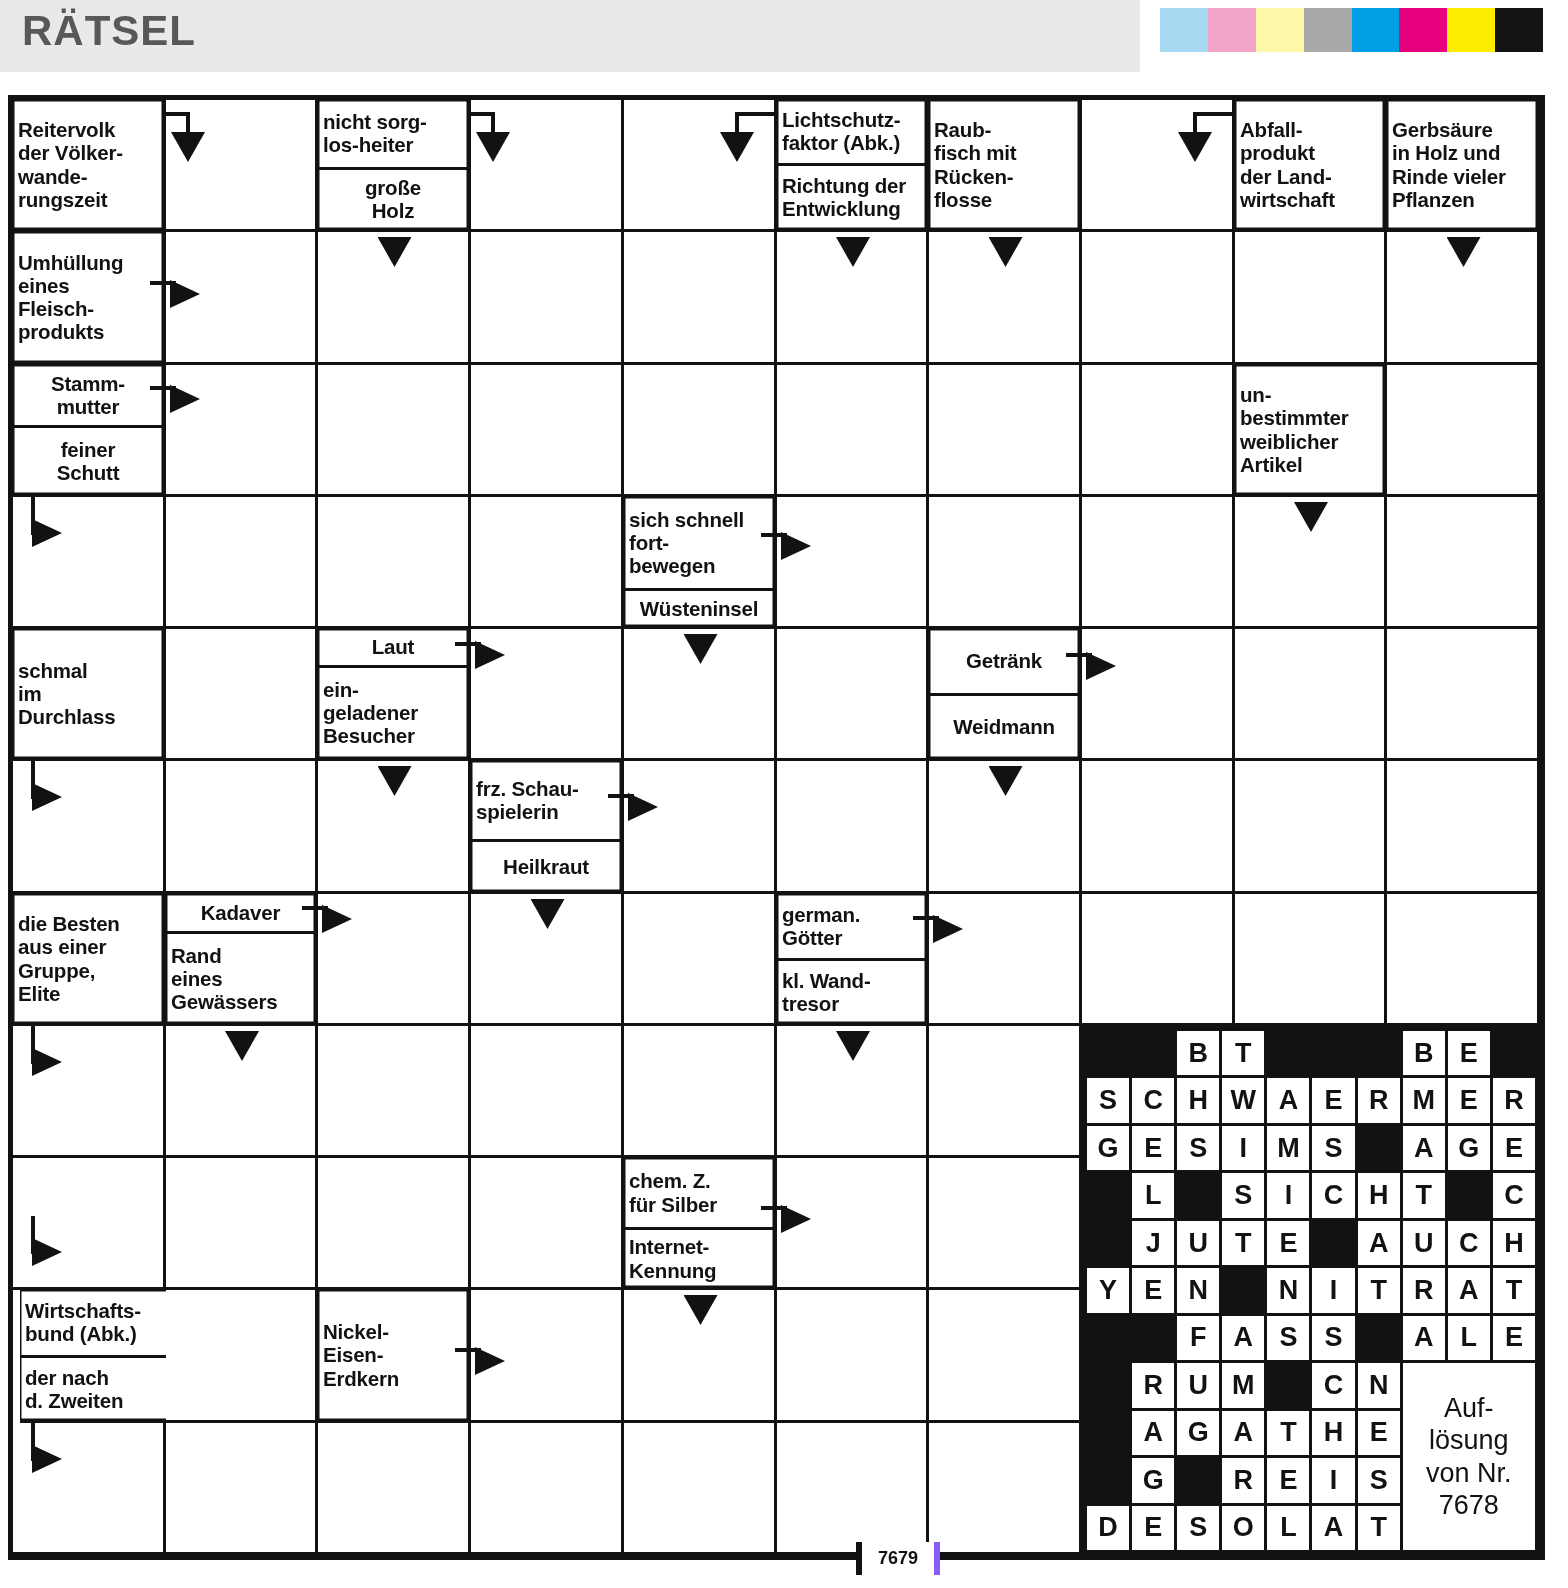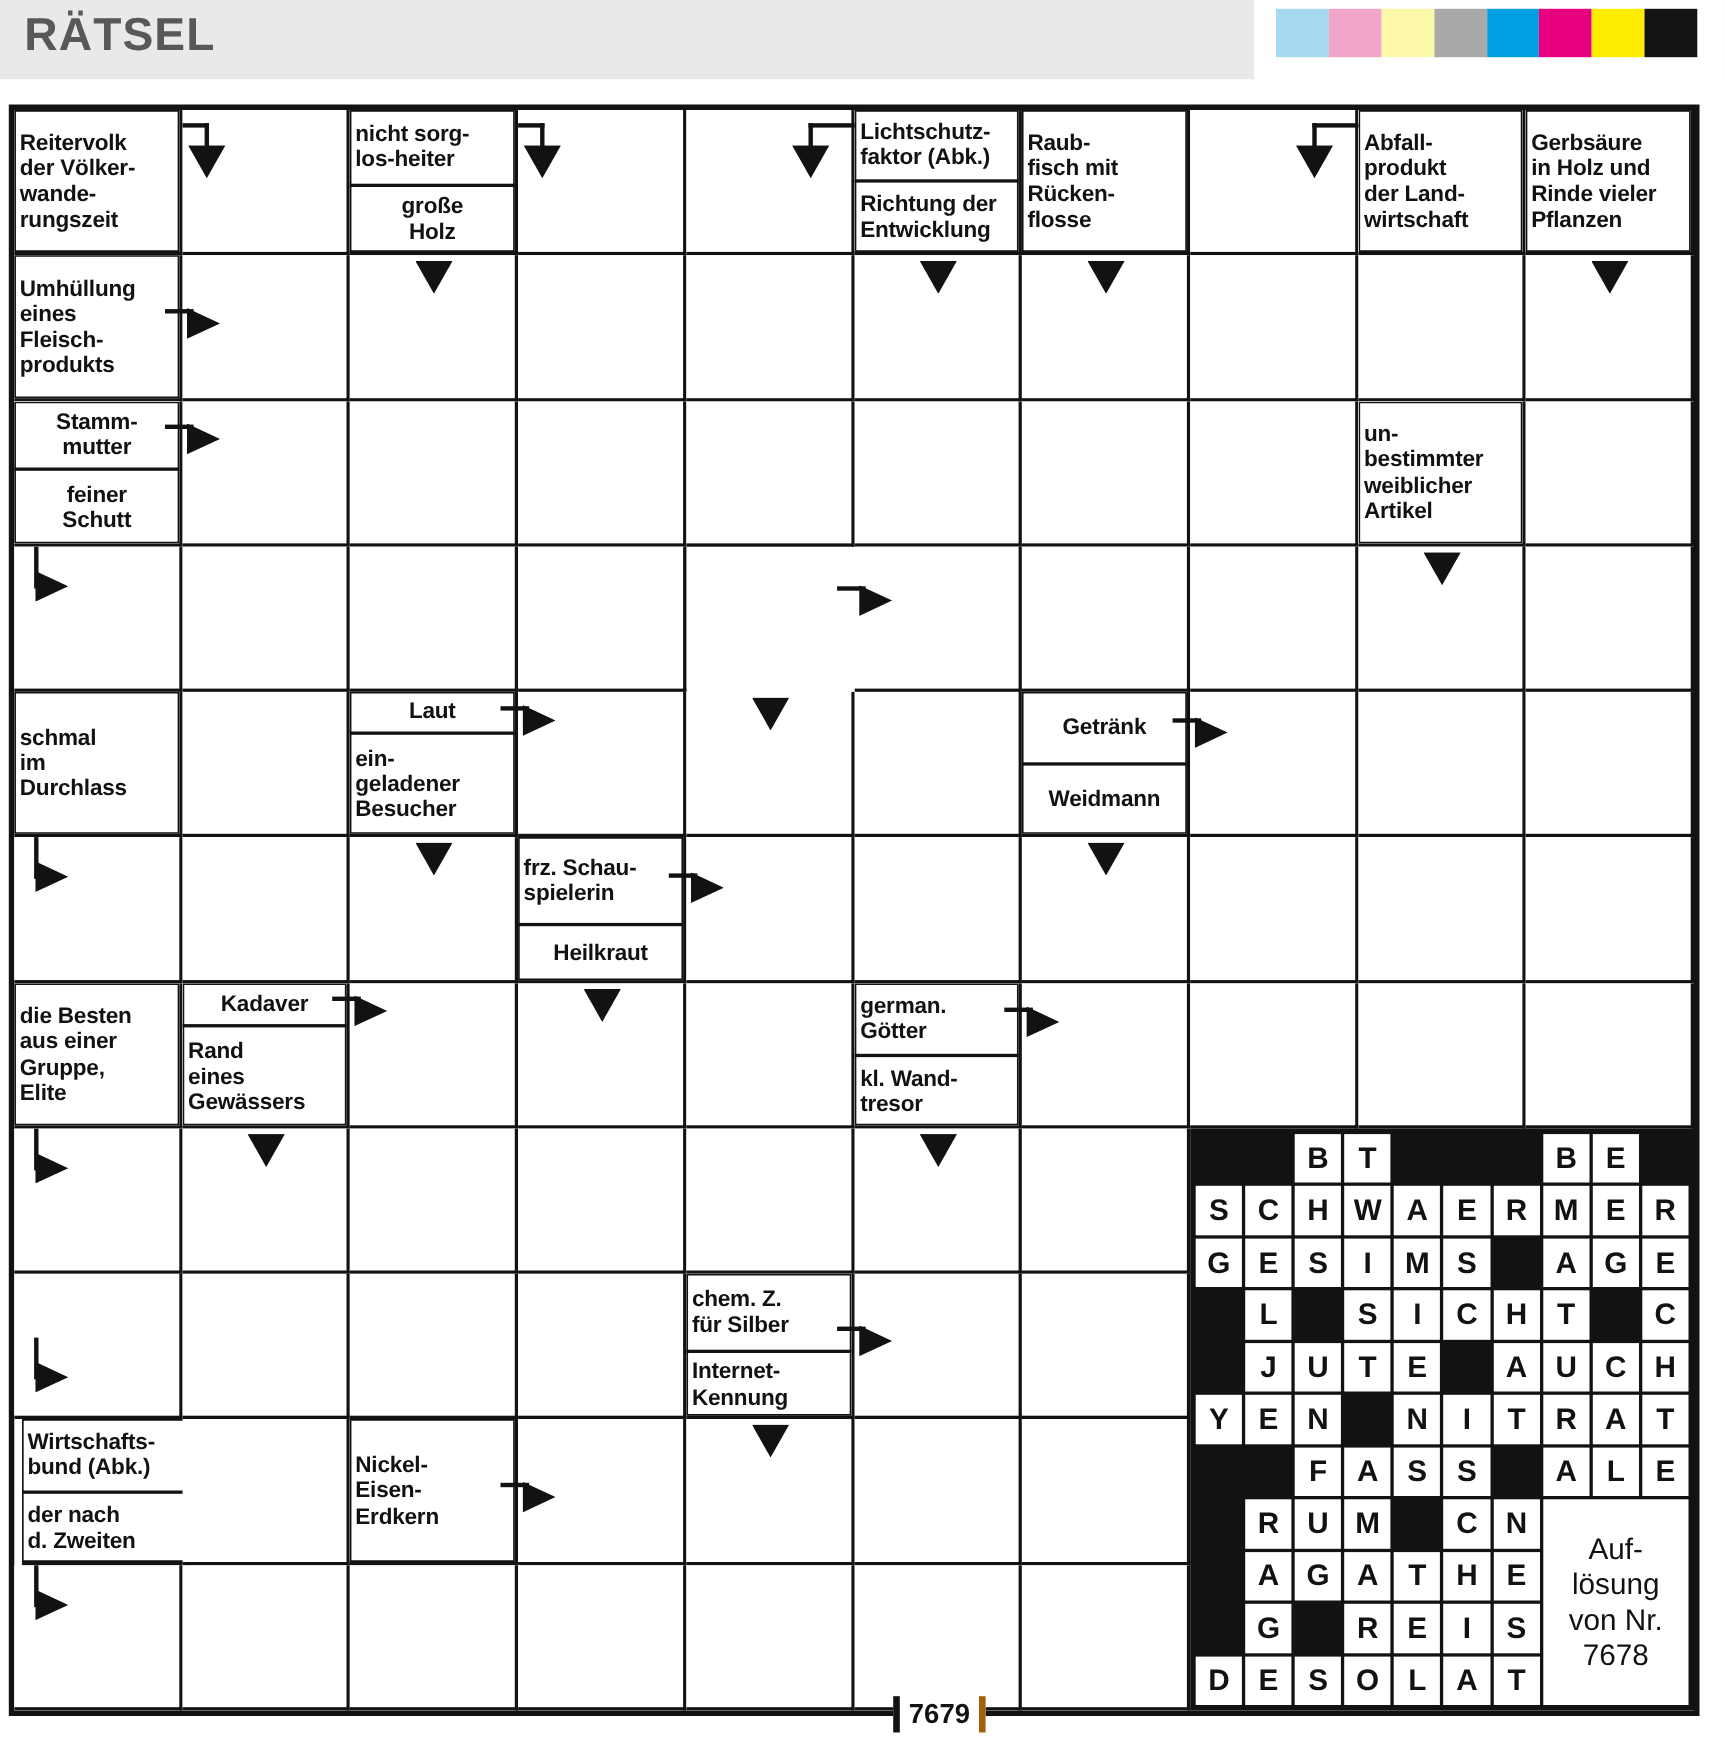--- a/index.html
+++ b/index.html
@@ -37,24 +37,24 @@
   
   .sol{position:absolute;background:#121212;display:grid;z-index:4;
        grid-template-columns:repeat(10,1fr);grid-template-rows:repeat(11,1fr);
        gap:3px;padding:5px;box-sizing:border-box;}
   .sol-letter{background:#fff;display:flex;align-items:center;justify-content:center;
        font-weight:bold;font-size:27px;color:#121212;}
   .sol-box{background:#fff;display:flex;align-items:center;justify-content:center;
        text-align:center;white-space:pre-line;font-size:27px;line-height:1.2;color:#121212;}
 
   
-  .num{position:absolute;left:812px;top:1542px;width:84px;height:33px;background:#fff;
-       border-left:6px solid #121212;border-right:6px solid #a16207;box-sizing:border-box;
+  .num{position:absolute;left:856px;top:1542px;width:84px;height:33px;background:#fff;
+       border-left:6px solid #121212;border-right:6px solid #8b5cf6;box-sizing:border-box;
        display:flex;align-items:center;justify-content:center;
-       font-weight:bold;font-size:25px;z-index:6;}
+       font-weight:bold;font-size:18px;z-index:6;}
 </style>
 </head>
 <body>
 
 <div class="page">
   <div class="header">
     <h1 class="title">RÄTSEL</h1>
     <div class="swatch-panel" id="swatches">
         <div class="sw" style="background: rgb(165, 217, 242);"></div>
         <div class="sw" style="background: rgb(241, 166, 201);"></div>
@@ -140,20 +140,26 @@
         <div class="clue-sec al-left" style="height: 100%;">un-
 bestimmter
 weiblicher
 Artikel</div>
       </div>
       <div class="cell" style="left: 1374px; top: 265px; width: 153px; height: 132px;"></div>
       <div class="cell" style="left: 0px; top: 397px; width: 153px; height: 132px;"></div>
       <div class="cell" style="left: 153px; top: 397px; width: 152px; height: 132px;"></div>
       <div class="cell" style="left: 305px; top: 397px; width: 153px; height: 132px;"></div>
       <div class="cell" style="left: 458px; top: 397px; width: 153px; height: 132px;"></div>
+      <div class="cell clue" style="left: 611px; top: 397px; width: 153px; height: 132px;">
+        <div class="clue-sec sec-top al-left" style="height: 73%;">sich schnell
+fort-
+bewegen</div>
+        <div class="clue-sec al-center" style="height: 27%;">Wüsteninsel</div>
+      </div>
       <div class="cell" style="left: 764px; top: 397px; width: 152px; height: 132px;"></div>
       <div class="cell" style="left: 916px; top: 397px; width: 153px; height: 132px;"></div>
       <div class="cell" style="left: 1069px; top: 397px; width: 153px; height: 132px;"></div>
       <div class="cell" style="left: 1222px; top: 397px; width: 152px; height: 132px;"></div>
       <div class="cell" style="left: 1374px; top: 397px; width: 153px; height: 132px;"></div>
       <div class="cell clue" style="left: 0px; top: 529px; width: 153px; height: 132px;">
         <div class="clue-sec al-left" style="height: 100%;">schmal
 im
 Durchlass</div>
       </div>

